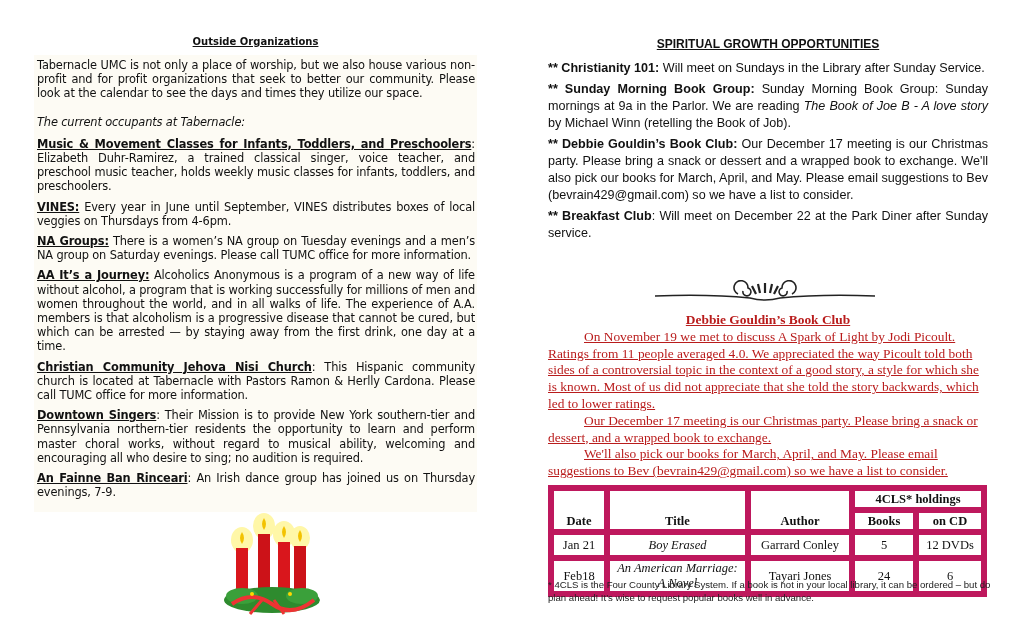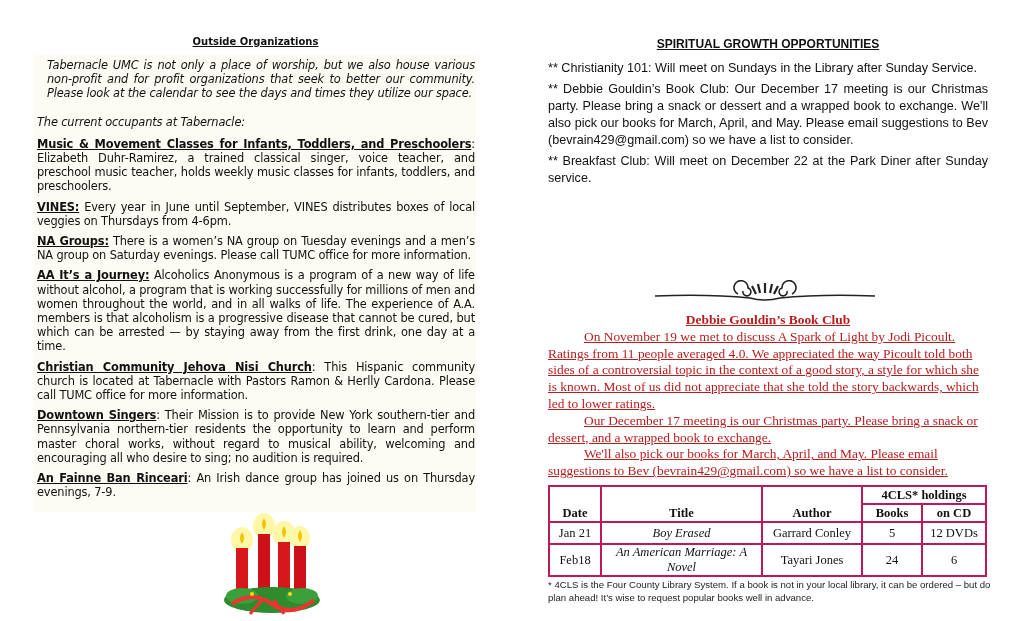--- a/index.html
+++ b/index.html
@@ -11,62 +11,62 @@
       text-align: center; font-family: "DejaVu Sans", sans-serif;
       font-size: 10px; font-weight: bold; text-decoration: underline; color: #111;
     }
     .left-panel {
       position: absolute; left: 34px; top: 55px; width: 443px; height: 457px;
       background: #fdfbf4; box-sizing: border-box; padding: 3px 2px 0 3px;
       font-family: "DejaVu Sans", sans-serif; font-size: 11.4px; line-height: 14.2px;
       color: #111; text-align: justify; letter-spacing: -0.15px;
     }
     .left-panel p { margin: 0 0 6px 0; }
-    .left-panel .intro { font-style: italic; margin-bottom: 14px; margin-left: 10px; }
+    .left-panel .intro { margin-bottom: 14px; }
     .left-panel .occupants { font-style: italic; margin-bottom: 8px; }
     .org-name { font-weight: bold; text-decoration: underline; }
 
     .candles {
       position: absolute; left: 212px; top: 508px; width: 118px; height: 113px;
     }
 
     
     .right-title {
       position: absolute; left: 548px; top: 37px; width: 440px;
       text-align: center; font-family: "Liberation Sans", sans-serif;
       font-size: 12px; font-weight: bold; text-decoration: underline; color: #111;
     }
     .spiritual {
       position: absolute; left: 548px; top: 60px; width: 440px;
       font-family: "Liberation Sans", sans-serif; font-size: 12.6px; line-height: 17px;
       color: #111; text-align: justify;
     }
     .spiritual p { margin: 0 0 4px 0; }
-    .spiritual b { font-weight: normal; margin-top: 8px; }
+    .spiritual b { font-weight: bold; margin-top: 8px; }
 
     .ornament {
       position: absolute; left: 650px; top: 280px; width: 230px; height: 24px;
     }
 
     .bookclub {
       position: absolute; left: 548px; top: 312px; width: 440px;
       font-family: "Liberation Serif", serif; font-size: 13.4px; line-height: 16.8px;
       color: #b91c1c;
     }
     .bookclub .bc-title { text-align: center; font-weight: bold; text-decoration: underline; margin: 0; }
     .bookclub p { margin: 0; text-decoration: underline; }
     .bookclub .indent { text-indent: 36px; }
 
     table.books {
       position: absolute; left: 548px; top: 485px; width: 439px;
       border-collapse: collapse; font-family: "Liberation Serif", serif;
       font-size: 12.5px; color: #111;
     }
     table.books td, table.books th {
-      border: 2px solid #be185d; text-align: center; padding: 0 3px; height: 16px;
+      border: 6px solid #be185d; text-align: center; padding: 0 3px; height: 16px;
     }
     table.books th { font-weight: bold; }
     table.books tr.data td { height: 20px; }
     table.books td.title { font-style: italic; }
 
     .footnote {
       position: absolute; left: 548px; top: 578px; width: 445px;
       font-family: "Liberation Sans", sans-serif; font-size: 9.6px; line-height: 13px; color: #222;
     }
   </style>
@@ -112,20 +112,21 @@
     <path d="M20 96 q20 -14 40 0 q20 14 42 -4" stroke="#e33" stroke-width="4" fill="none"></path>
     <path d="M50 92 l-12 14 M62 92 l10 14" stroke="#e33" stroke-width="3" fill="none"></path>
     <circle cx="40" cy="86" r="2" fill="#ffd700"></circle>
     <circle cx="78" cy="86" r="2" fill="#ffd700"></circle>
   </g>
 </svg>
 
 <div class="right-title">SPIRITUAL GROWTH OPPORTUNITIES</div>
 <div class="spiritual" id="spiritual">
     <p><b>** Christianity 101:</b><span> Will meet on Sundays in the Library after Sunday Service.</span></p>
+    <p><b>** Sunday Morning Book Group:</b><span> Sunday Morning Book Group: Sunday mornings at 9a in the Parlor. We are reading </span><i>The Book of Joe B - A love story</i><span> by Michael Winn (retelling the Book of Job).</span></p>
     <p><b>** Debbie Gouldin’s Book Club:</b><span> Our December 17 meeting is our Christmas party. Please bring a snack or dessert and a wrapped book to exchange. We'll also pick our books for March, April, and May. Please email suggestions to Bev (bevrain429@gmail.com) so we have a list to consider.</span></p>
     <p><b>** Breakfast Club</b><span>: Will meet on December 22 at the Park Diner after Sunday service.</span></p>
   </div>
 
 <svg class="ornament" viewBox="0 0 230 24">
   <path d="M5 16 Q60 14 100 18 Q115 22 130 18 Q170 14 225 16" stroke="#222" stroke-width="1.5" fill="none"></path>
   <path d="M88 14 a7 7 0 1 1 10 -6 a4 4 0 1 1 -5 3" stroke="#222" stroke-width="1.6" fill="none"></path>
   <path d="M142 14 a7 7 0 1 0 -10 -6 a4 4 0 1 0 5 3" stroke="#222" stroke-width="1.6" fill="none"></path>
   <path d="M106 14 l-4 -8 M110 13 l-2 -9 M115 13 l0 -10 M120 13 l2 -9 M124 14 l4 -8" stroke="#222" stroke-width="2.2"></path>
 </svg>

